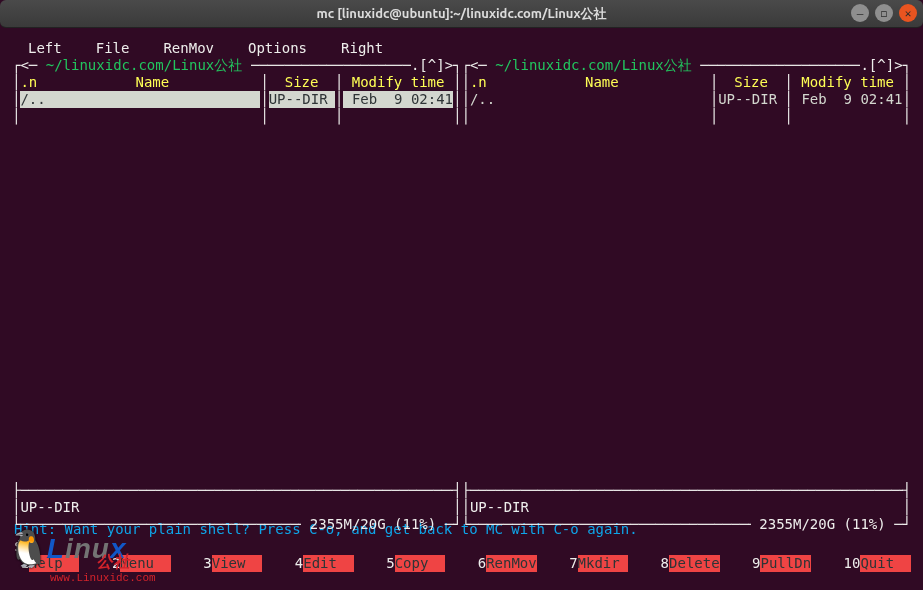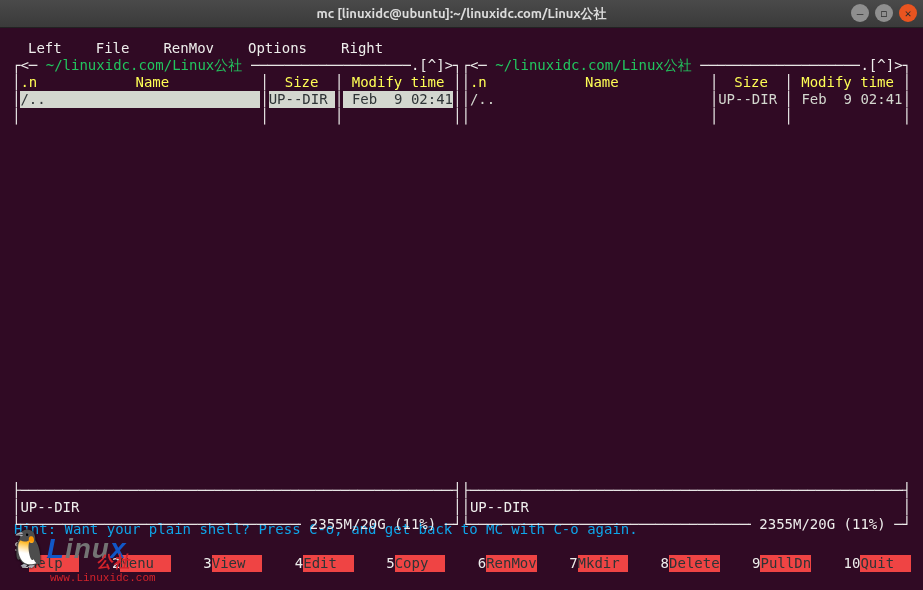--- a/index.html
+++ b/index.html
@@ -14,20 +14,21 @@
     position: relative;
   }
   .titlebar {
     height: 28px;
     background: linear-gradient(#4a4a4a, #3a3a3a);
     display: flex;
     align-items: center;
     justify-content: center;
     position: relative;
     border-bottom: 1px solid #222;
+    border-radius: 6px;
   }
   .titlebar-title {
     color: #dcdcdc;
     font-family: "Ubuntu", sans-serif;
     font-size: 13px;
     font-weight: bold;
   }
   .window-btns {
     position: absolute;
     right: 6px;

